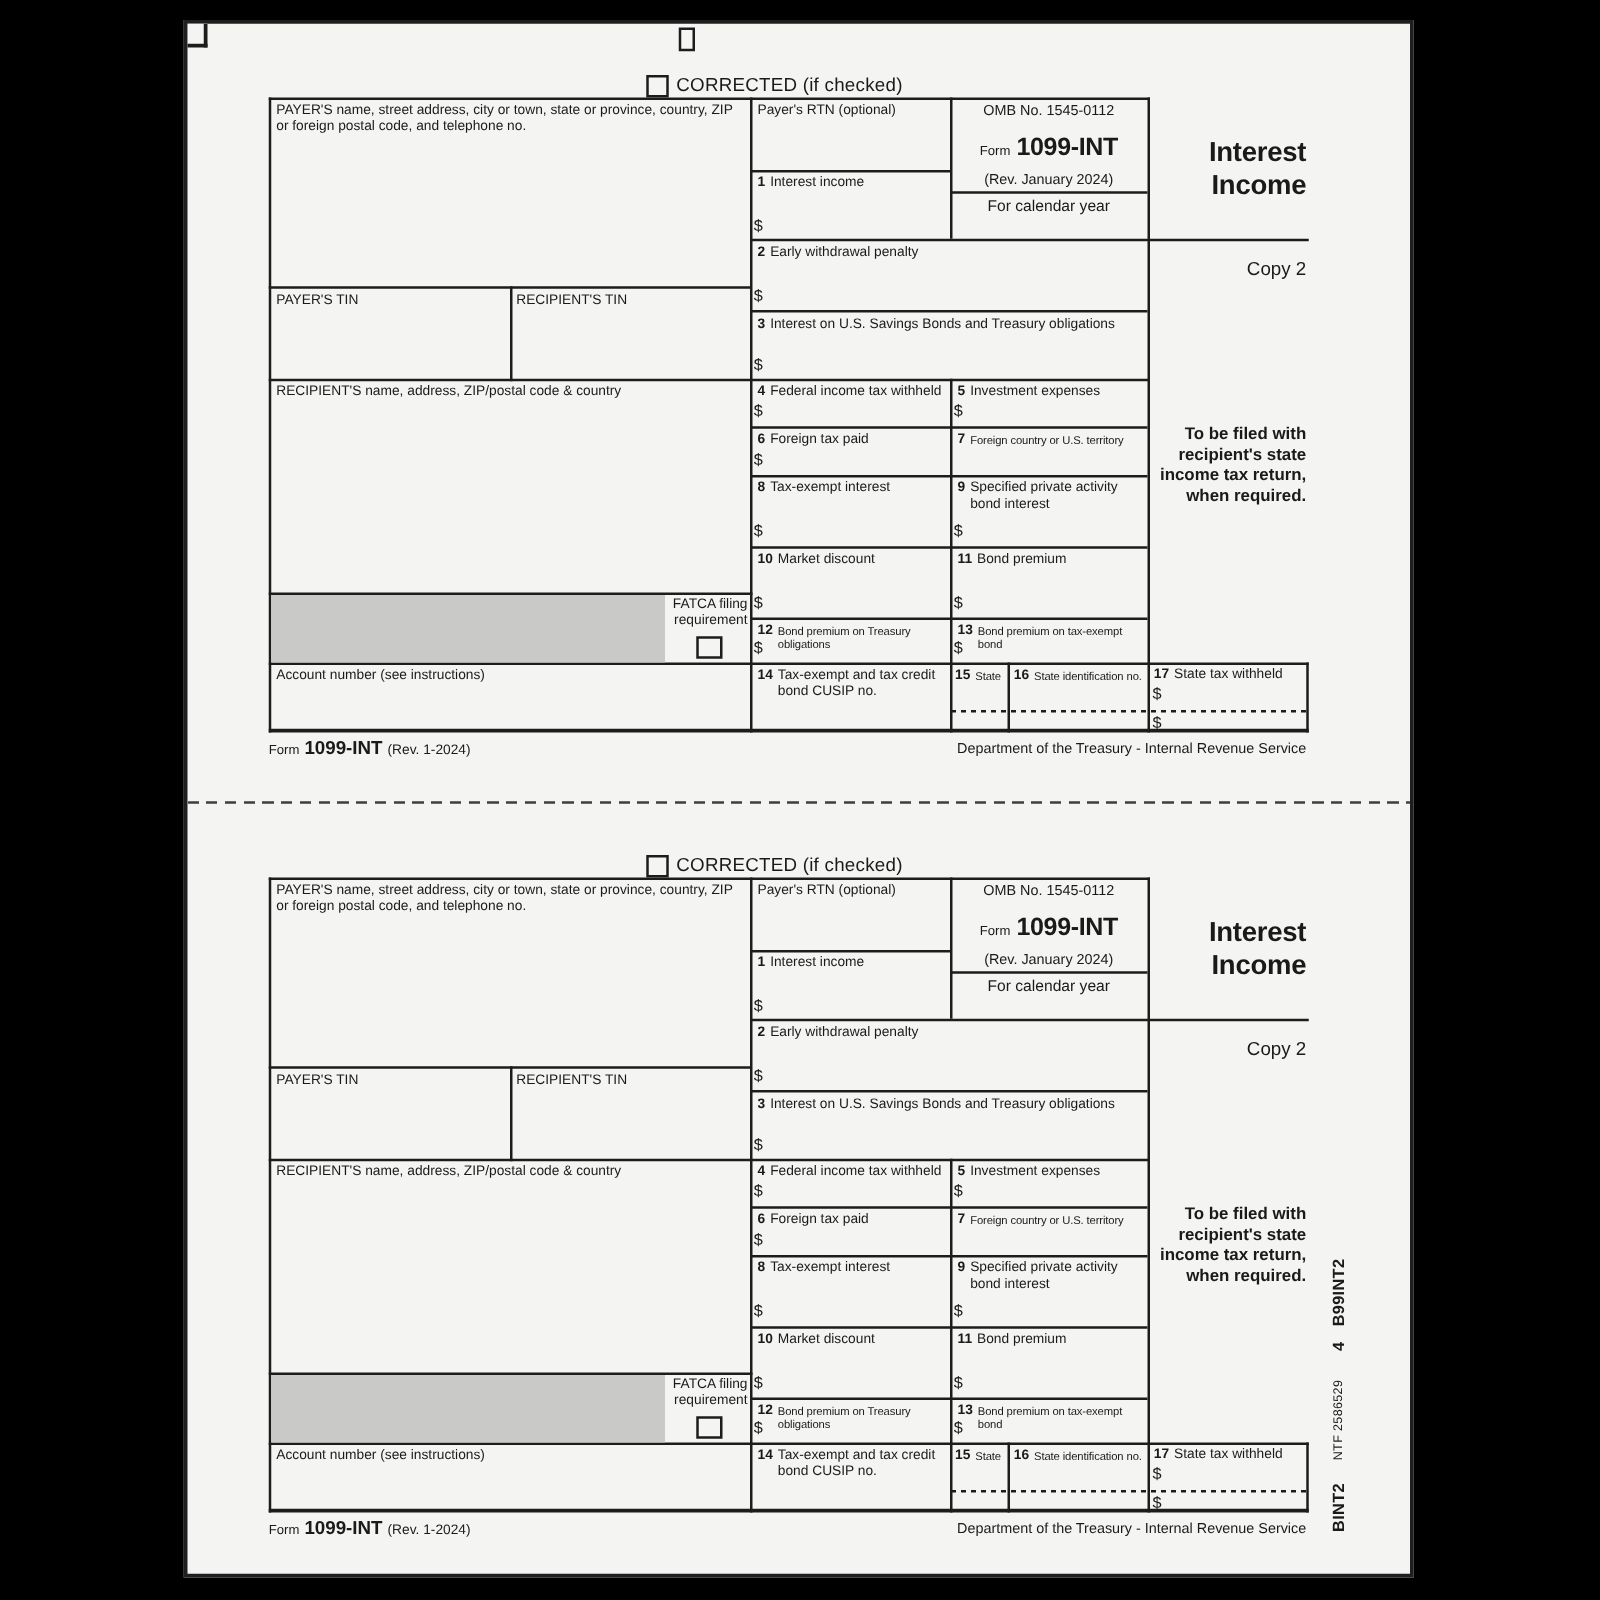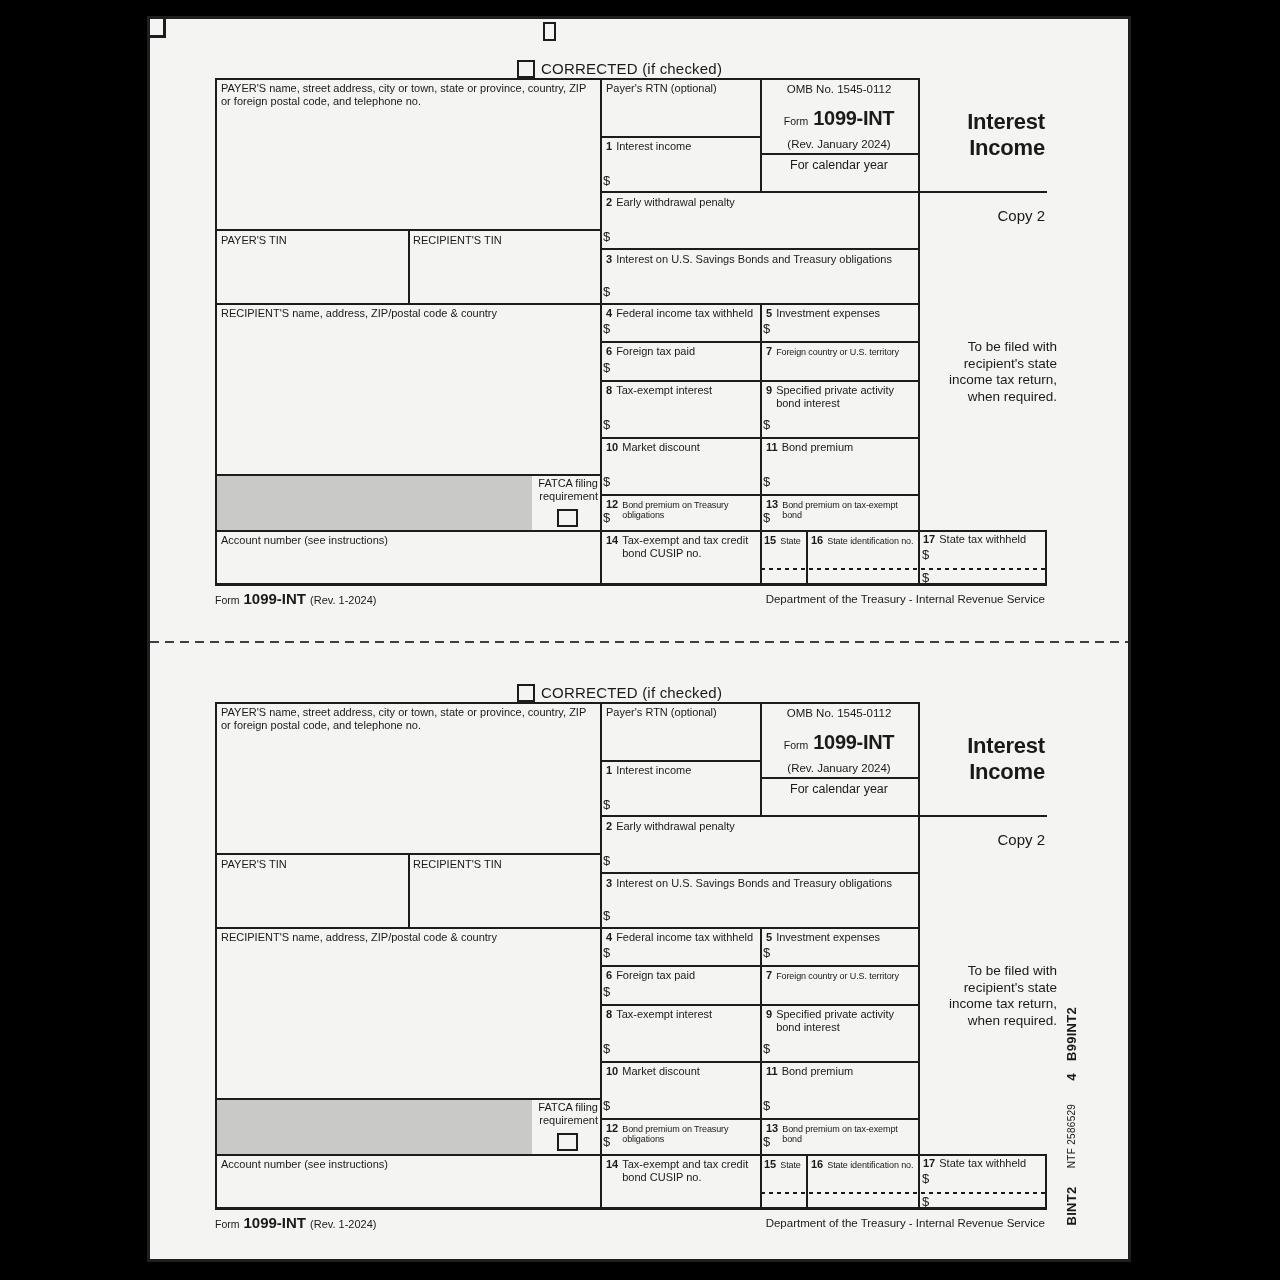--- a/index.html
+++ b/index.html
@@ -30,21 +30,21 @@
   .box{position:absolute;display:flex;gap:4px;align-items:flex-start;font-size:11px;line-height:12.5px;}
   .bn{font-weight:700;}
   .bl{flex:1;}
   .bl.sm{font-size:9px;line-height:10px;padding-top:1.5px;letter-spacing:-0.1px;}
   .d{position:absolute;font-size:13px;line-height:13px;}
   .cbx{position:absolute;width:14px;height:14px;border:2px solid #1c1c1c;background:#f4f4f2;}
   .corr-lbl{position:absolute;font-size:15px;line-height:17px;letter-spacing:0.2px;}
   .right-txt{position:absolute;left:770px;width:125px;text-align:right;}
   .ftitle{font-size:22px;font-weight:700;line-height:26px;letter-spacing:-0.2px;}
   .fcopy{font-size:15px;font-weight:400;}
-  .fnote{font-size:13.5px;font-weight:400;line-height:16.5px;padding-left:12px;}
+  .fnote{font-size:13.5px;font-weight:700;line-height:16.5px;}
   .omb-c{position:absolute;left:612px;width:154px;text-align:center;}
   .fw-sm{font-size:10.5px;}
   .fnum-big{font-size:20px;font-weight:700;letter-spacing:-0.3px;}
   .fnum-mid{font-size:15px;font-weight:700;}
   .dashline{position:absolute;height:1.5px;background:repeating-linear-gradient(90deg,#1c1c1c 0 4px,transparent 4px 8px);}
   .sep{position:absolute;height:2px;background:repeating-linear-gradient(90deg,#3e3e3e 0 9px,transparent 9px 15px);}
   .vcode{position:absolute;white-space:nowrap;transform:translate(-50%,-50%) rotate(-90deg);}
   .vc-b{font-size:13px;font-weight:700;letter-spacing:0.3px;}
   .vc-s{font-size:10px;letter-spacing:0.3px;}
   .flexbase{position:absolute;display:flex;align-items:baseline;gap:5px;}

